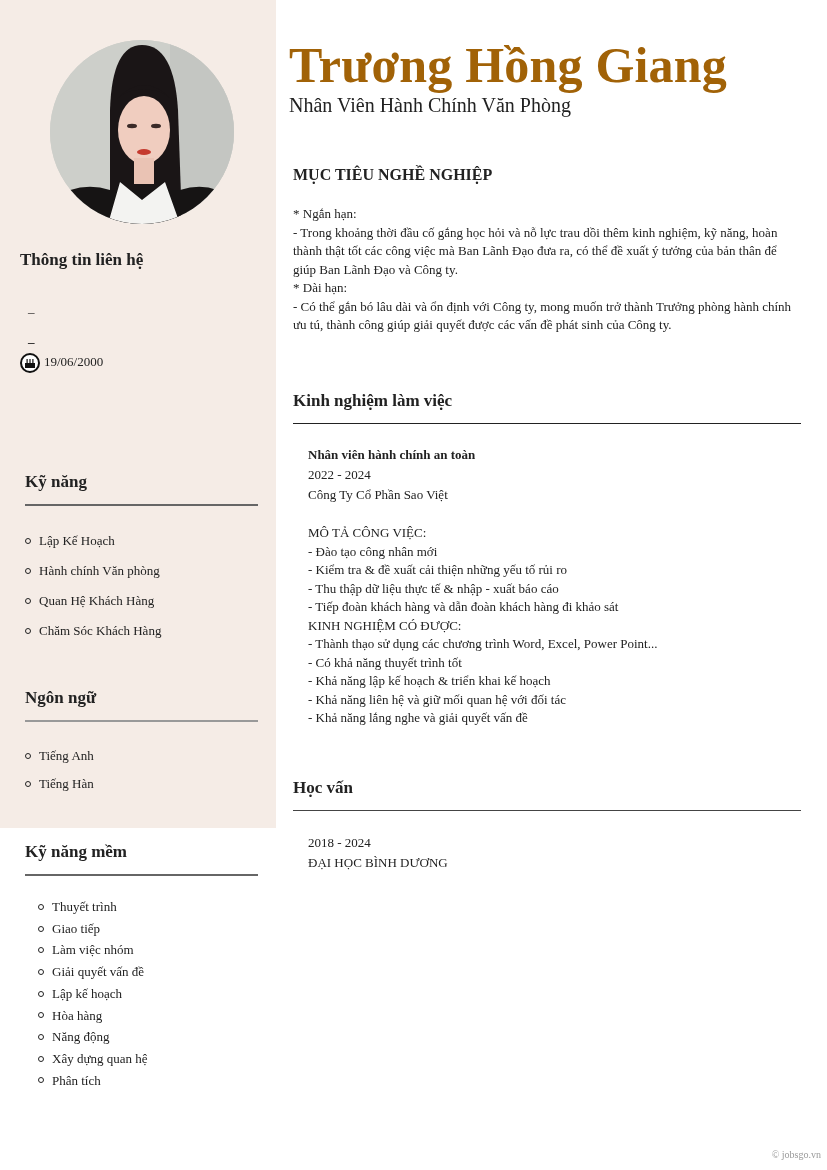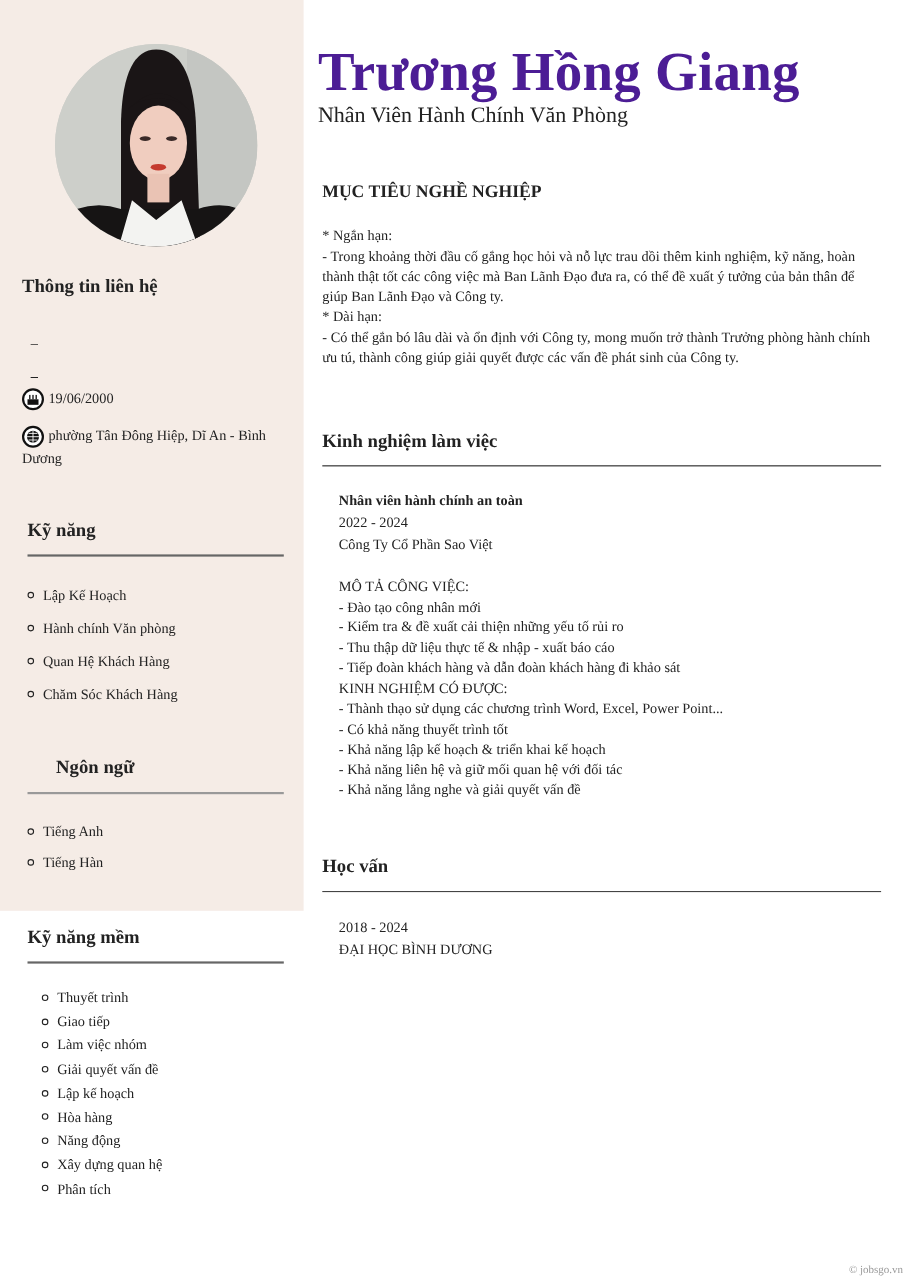--- a/index.html
+++ b/index.html
@@ -6,21 +6,21 @@
   body { width:827px; height:1170px; position:relative; background:#ffffff; font-family:"Liberation Serif", serif; color:#222; overflow:hidden; }
   .sidebar { position:absolute; left:0; top:0; width:276px; height:828px; background:#f5ece6; }
   .avatar { position:absolute; left:50px; top:40px; width:184px; height:184px; border-radius:50%; overflow:hidden; background:#cfd0cb; }
   .side-h { position:absolute; left:25px; font-weight:bold; font-size:17px; color:#222; }
   .side-rule { position:absolute; left:25px; width:233px; height:0; border-top:2px solid #666; }
   .contact-line { position:absolute; left:20px; font-size:13px; color:#222; }
   .icon-circ { display:inline-block; width:20px; height:20px; border:2px solid #111; border-radius:50%; vertical-align:middle; position:relative; box-sizing:border-box; margin-right:4px; background:#fff; }
   .side-list { position:absolute; list-style:none; margin:0; padding:0; font-size:13px; color:#222; }
   .side-list li { position:relative; padding-left:14px; }
   .side-list li::before { content:""; position:absolute; left:0; top:50%; width:4px; height:4px; border:1.3px solid #222; border-radius:50%; transform:translateY(-50%); }
-  .name { position:absolute; left:289px; top:36px; font-size:50px; font-weight:bold; color:#4c1d95; letter-spacing:0.2px; }
+  .name { position:absolute; left:289px; top:36px; font-size:50px; font-weight:bold; color:#a16207; letter-spacing:0.2px; }
   .role { position:absolute; left:289px; top:94px; font-size:20px; color:#222; }
   .main-h { position:absolute; left:293px; font-weight:bold; font-size:17px; color:#222; }
   .main-rule { position:absolute; left:293px; width:508px; border-top:1.5px solid #222; }
   .obj { position:absolute; left:293px; top:205px; width:505px; font-size:13px; line-height:18.5px; color:#222; }
   .exp { position:absolute; left:308px; font-size:13px; line-height:18.5px; color:#222; }
   .bold { font-weight:bold; }
   .footer { position:absolute; right:6px; top:1149px; font-size:10px; color:#999; }
 </style>
 </head>
 <body>
@@ -48,39 +48,31 @@
   <div class="contact-line" style="top:353px;">
     <span class="icon-circ">
       <svg width="16" height="16" viewBox="0 0 16 16" style="position:absolute;left:0;top:0;">
           <rect x="3" y="8" width="10" height="5" fill="#111"></rect>
           <rect x="4.5" y="4" width="1.2" height="4" fill="#111"></rect>
           <rect x="7.4" y="4" width="1.2" height="4" fill="#111"></rect>
           <rect x="10.3" y="4" width="1.2" height="4" fill="#111"></rect>
         </svg>
     </span><span>19/06/2000</span>
   </div>
-  <div class="contact-line" style="top:386px; width:240px; line-height:19px;">
-    <span class="icon-circ">
-      <svg width="16" height="16" viewBox="0 0 16 16" style="position:absolute;left:0;top:0;">
-          <circle cx="8" cy="8" r="5.5" fill="#111"></circle>
-          <path d="M2.5 8 H13.5 M8 2.5 V13.5 M4 5 H12 M4 11 H12" stroke="#fff" stroke-width="0.8"></path>
-        </svg>
-    </span><span>phường Tân Đông Hiệp, Dĩ An - Bình Dương</span>
-  </div>
 
   <div class="side-h" style="top:472px;">Kỹ năng</div>
   <div class="side-rule" style="top:504px;"></div>
   <ul class="side-list" style="left:25px; top:526px; line-height:30px;">
     <li>Lập Kế Hoạch</li>
     <li>Hành chính Văn phòng</li>
     <li>Quan Hệ Khách Hàng</li>
     <li>Chăm Sóc Khách Hàng</li>
   </ul>
 
-  <div class="side-h" style="top:688px;margin-left:26px;">Ngôn ngữ</div>
+  <div class="side-h" style="top:688px;">Ngôn ngữ</div>
   <div class="side-rule" style="top:720px; border-top-color:#999;"></div>
   <ul class="side-list" style="left:25px; top:742px; line-height:28px;">
     <li>Tiếng Anh</li>
     <li>Tiếng Hàn</li>
   </ul>
 
   <div class="side-h" style="top:842px;">Kỹ năng mềm</div>
   <div class="side-rule" style="top:874px;"></div>
   <ul class="side-list" style="left:38px; top:896px; line-height:21.7px;">
     <li>Thuyết trình</li>

